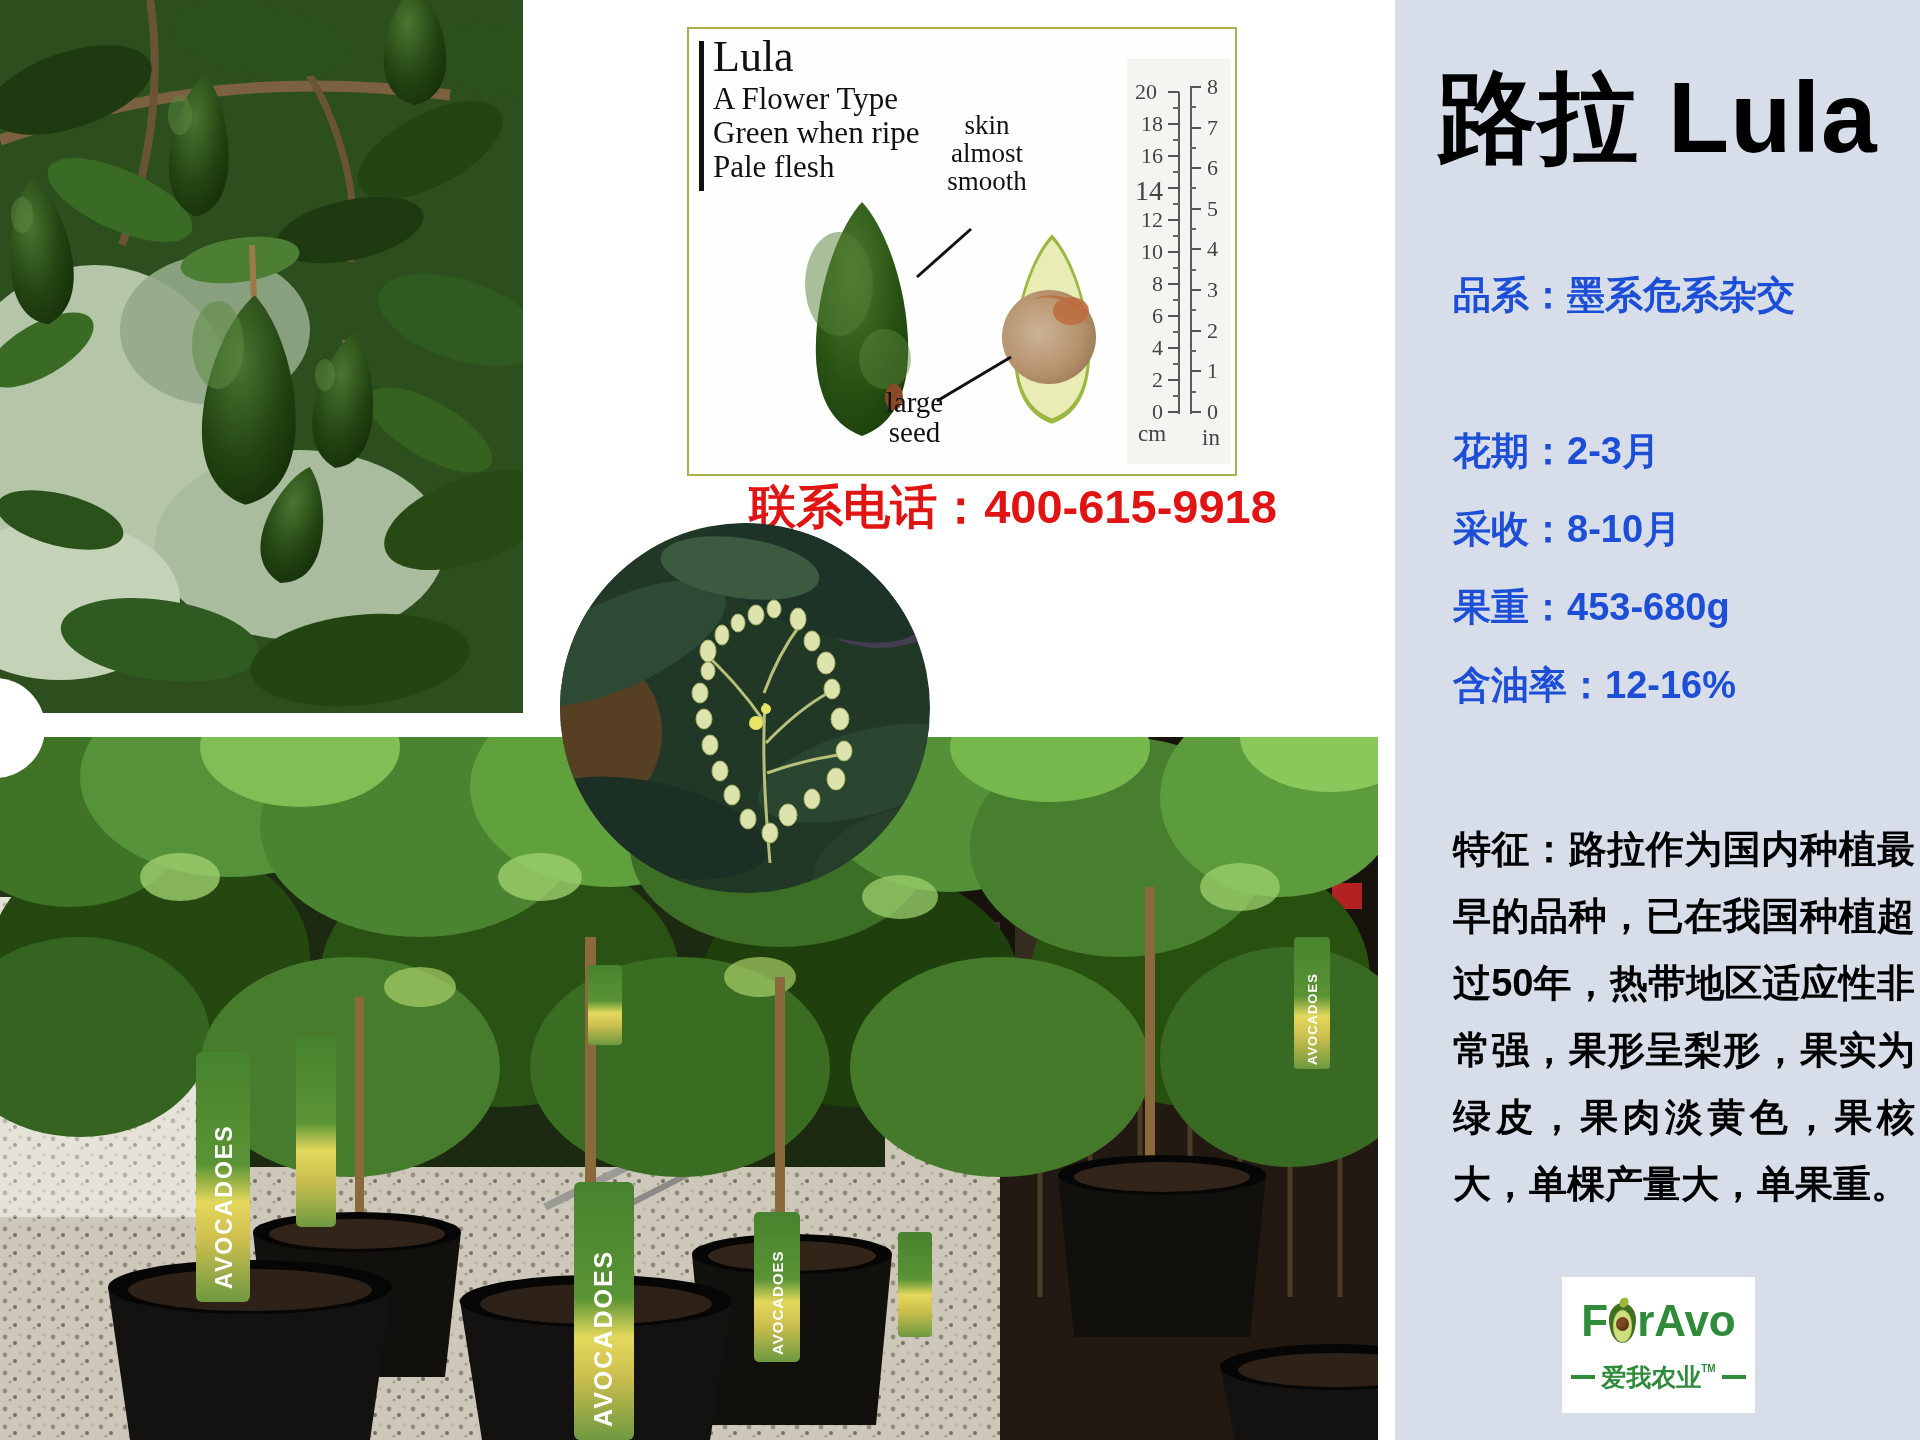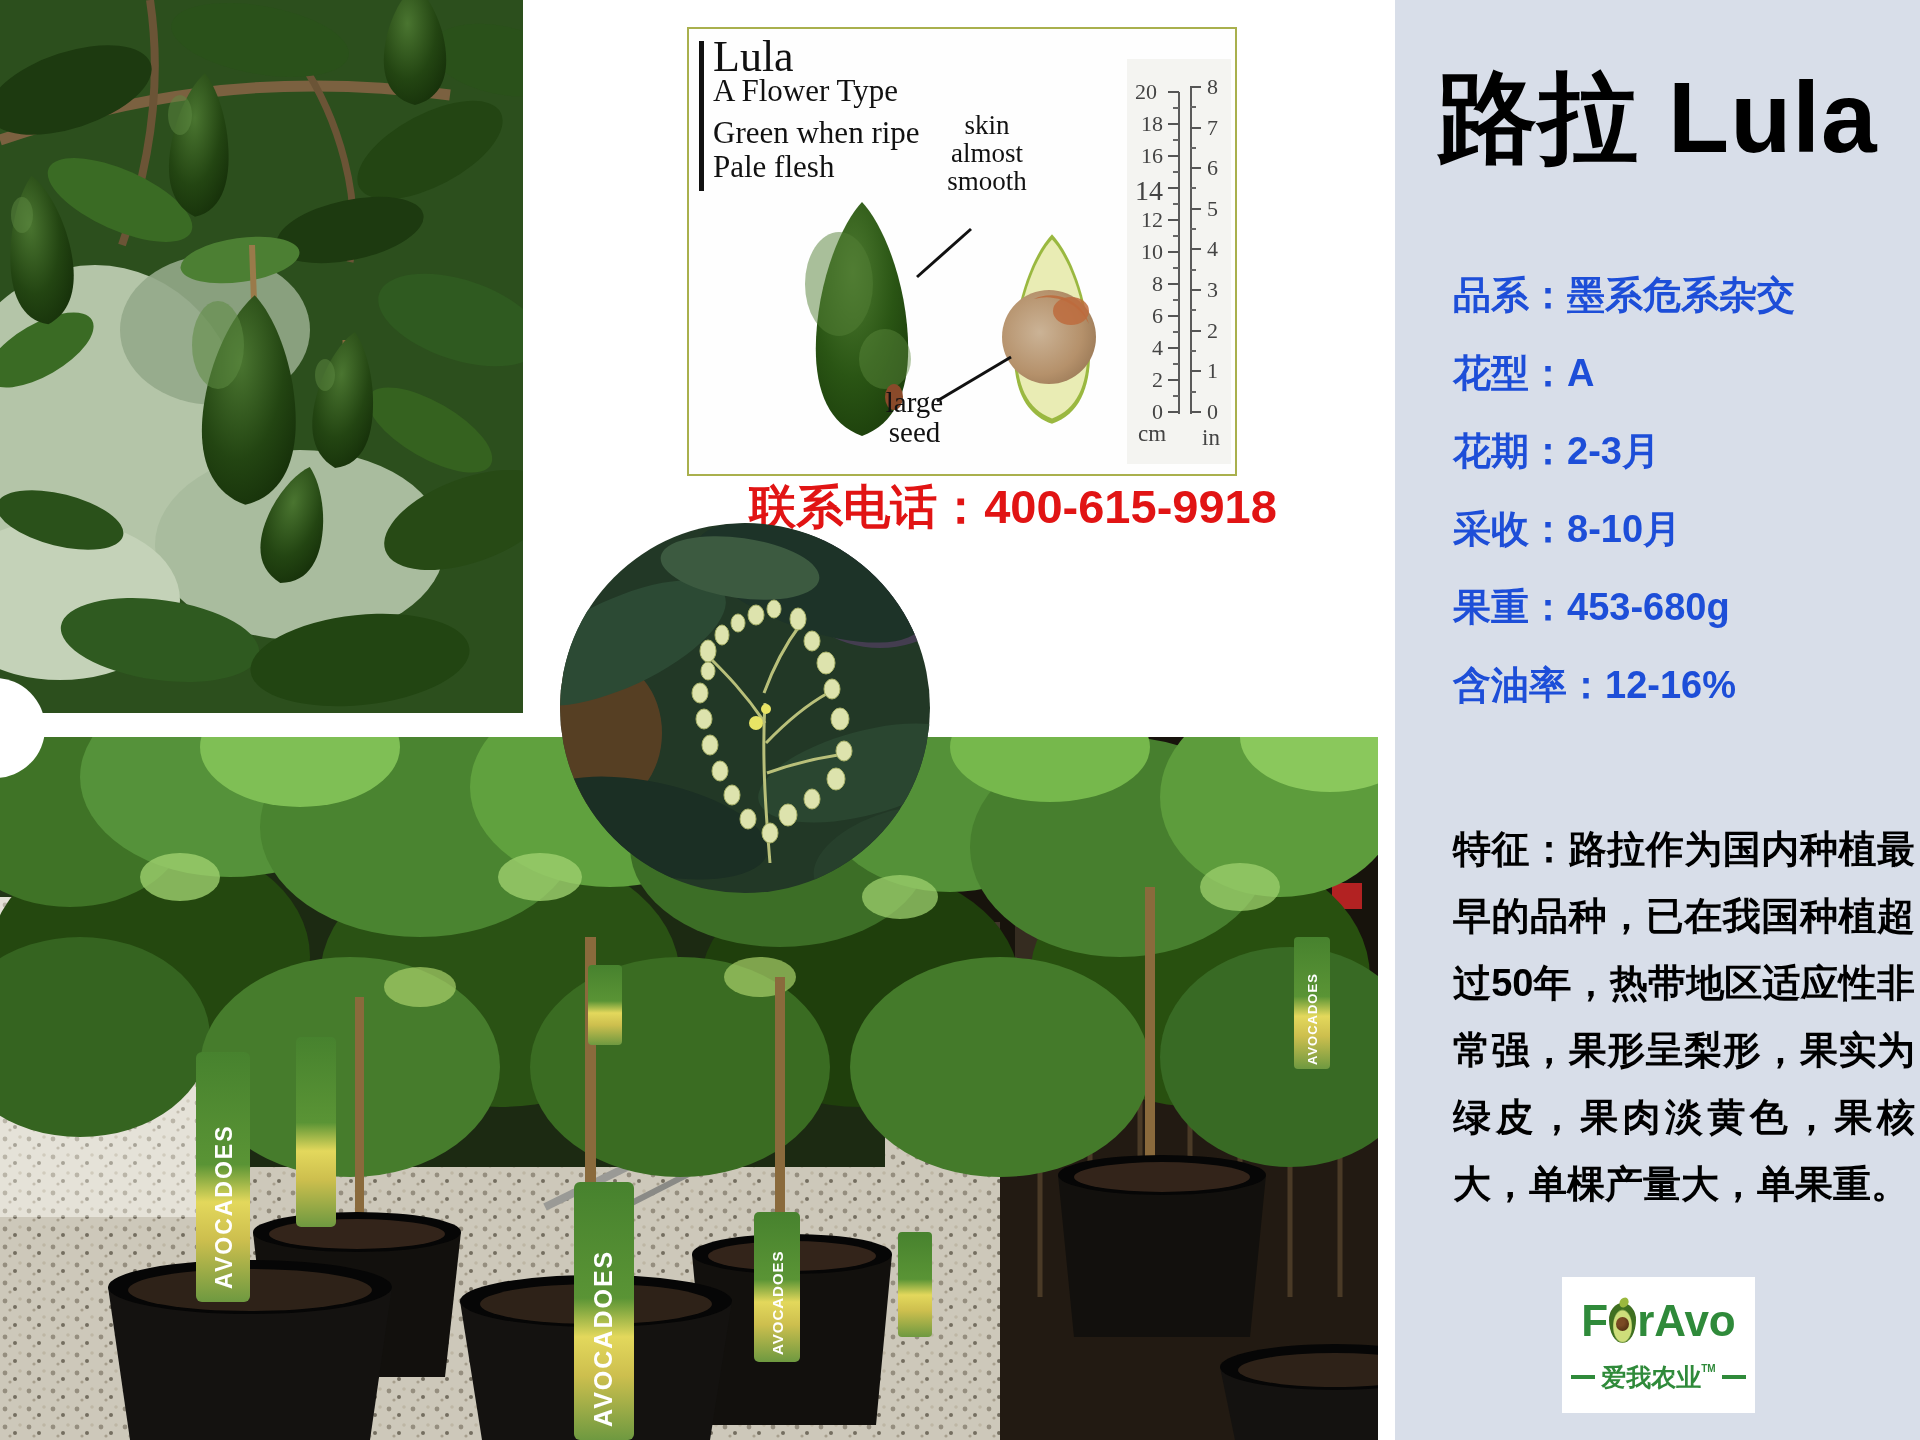--- a/index.html
+++ b/index.html
@@ -109,21 +109,21 @@
         <ellipse cx="180" cy="115" rx="12" ry="20" fill="#5d8a42" opacity="0.5"></ellipse>
         <ellipse cx="22" cy="215" rx="11" ry="18" fill="#5d8a42" opacity="0.5"></ellipse>
         <ellipse cx="325" cy="375" rx="10" ry="16" fill="#5d8a42" opacity="0.5"></ellipse>
       </g>
     </svg>
   </div>
 
   <div id="diagram">
     <div class="vbar"></div>
     <div class="d-title">Lula</div>
-    <div class="d-line" style="top:44px">A Flower Type</div>
+    <div class="d-line" style="top:52px">A Flower Type</div>
     <div class="d-line" style="top:86px">Green when ripe</div>
     <div class="d-line" style="top:120px">Pale flesh</div>
 
     <div id="ruler-region"></div>
 
     <svg width="546" height="445" viewBox="0 0 546 445">
       <defs>
         <radialGradient id="wholeG" cx="40%" cy="30%" r="90%">
           <stop offset="0%" stop-color="#4d7a30"></stop>
           <stop offset="50%" stop-color="#2a5514"></stop>
@@ -414,21 +414,20 @@
       <circle cx="196" cy="200" r="7" fill="#e8e465"></circle>
       <circle cx="206" cy="186" r="5" fill="#e8e465"></circle>
     </svg>
   </div>
 
   <div id="white-blob"></div>
 
   <div id="sidebar">
     <div class="title">路拉 Lula</div>
     <div class="spec" style="top:270px">品系：墨系危系杂交</div>
-    <div class="spec" style="top:348px">花型：A</div>
     <div class="spec" style="top:426px">花期：2-3月</div>
     <div class="spec" style="top:504px">采收：8-10月</div>
     <div class="spec" style="top:582px">果重：453-680g</div>
     <div class="spec" style="top:660px">含油率：12-16%</div>
     <div class="feature">特征：路拉作为国内种植最早的品种，已在我国种植超过50年，热带地区适应性非常强，果形呈梨形，果实为绿皮，果肉淡黄色，果核大，单棵产量大，单果重。</div>
 
     <div id="logo-box">
       <div id="logo-brand">
         <span>F</span><span id="logo-avocado"><span class="pit"></span><span class="leaf"></span></span><span>rAvo</span>
       </div>

